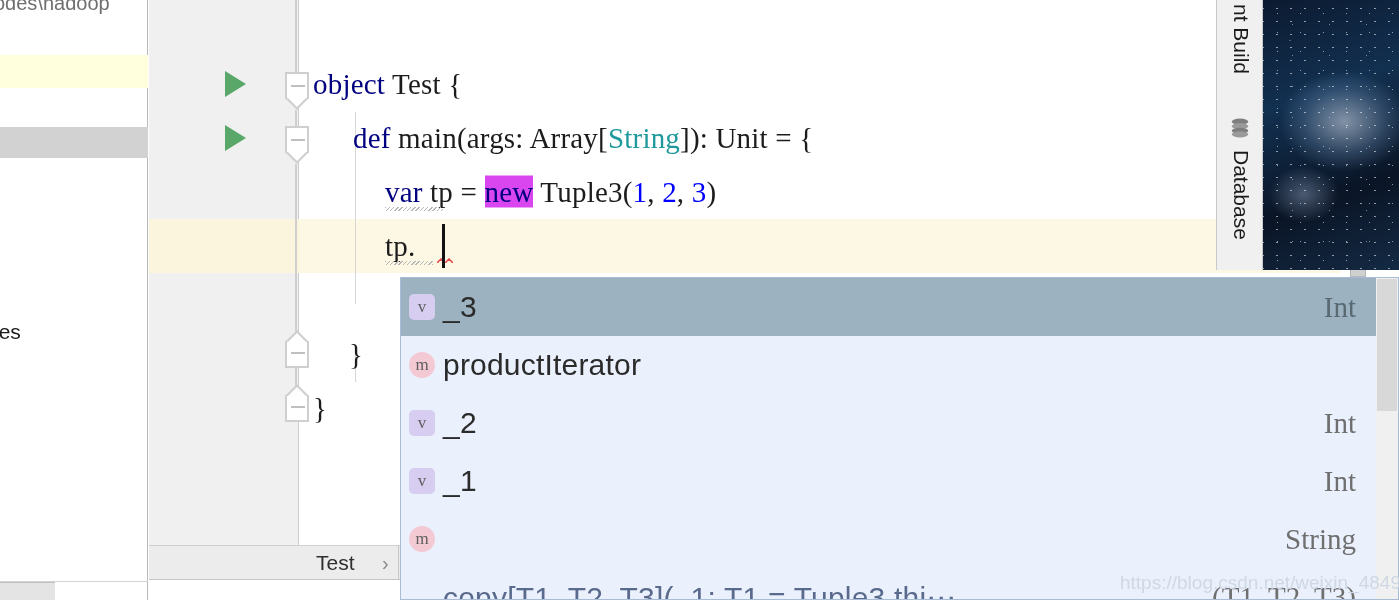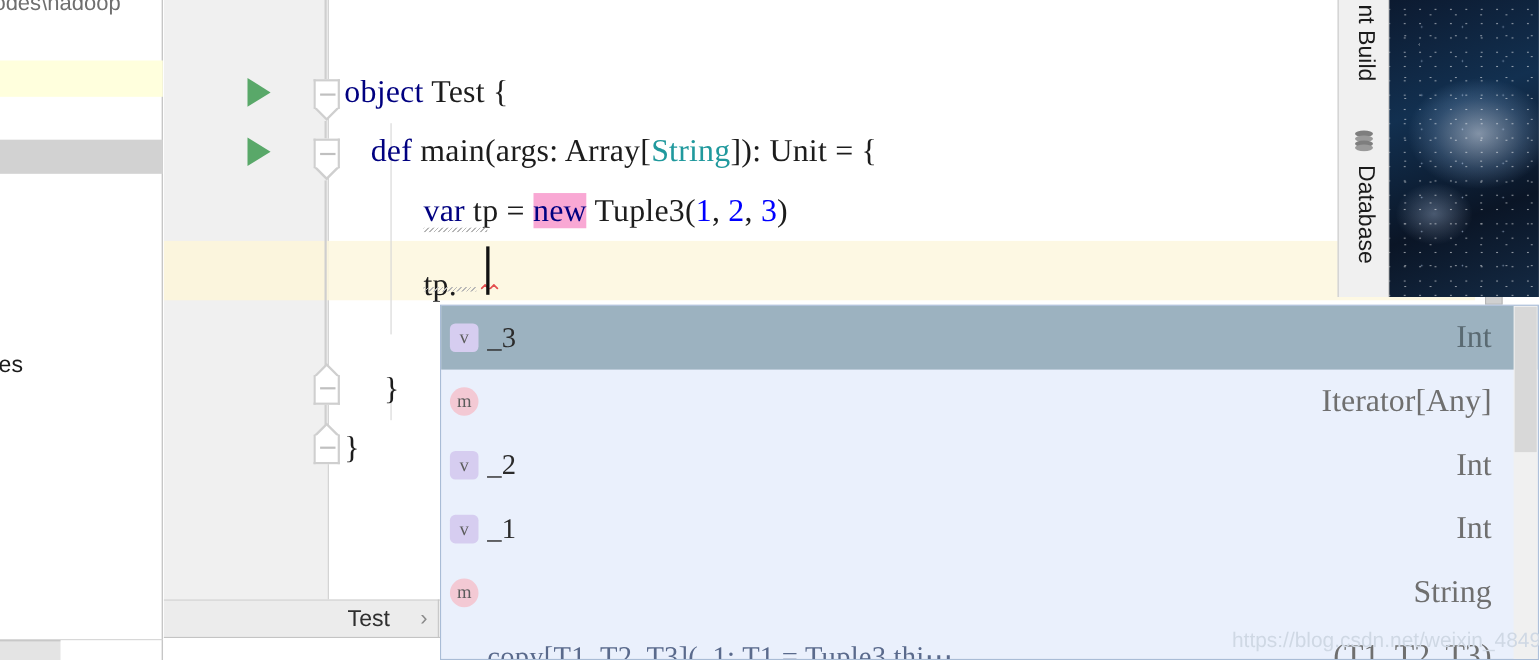--- a/index.html
+++ b/index.html
@@ -132,21 +132,21 @@
   .code {
     position: absolute; top: 50%; transform: translateY(-50%);
     font-family: "Liberation Serif", serif;
     font-size: 29px; white-space: pre; color: #1c1c1c;
     letter-spacing: 0.2px;
   }
   .kw { color: #000080; font-weight: normal; }
   .type-c { color: #20999d; }
   .num { color: #0000ff; }
   .plain { color: #1c1c1c; }
-  .hl-new { background: #f9a8d4; text-align: right; }
+  .hl-new { background: #d946ef; text-align: right; }
 
   .indent-guide {
     position: absolute; width: 1px; background: #d6d6d6;
   }
 
   .squiggle {
     position: absolute; height: 4px;
     background-image: repeating-linear-gradient(135deg,
       #b7b7b7 0px, #b7b7b7 1px, transparent 1px, transparent 3px);
   }
@@ -262,22 +262,22 @@
     position: absolute; left: 8px; top: 50%; transform: translateY(-50%);
     width: 26px; height: 26px;
     display: flex; align-items: center; justify-content: center;
     font-family: "Liberation Serif", serif;
     font-size: 17px; color: #5d5d5d;
   }
   .cm-icon.v { background: #d6cdf0; border-radius: 5px; }
   .cm-icon.m { background: #f3c9d4; border-radius: 50%; }
   .cm-label {
     position: absolute; left: 42px; top: 50%; transform: translateY(-50%);
-    font-family: Liberation Serif, serif;
-    font-size: 26px; color: #2b2b2b; white-space: nowrap;
+    font-family: Liberation Sans, sans-serif;
+    font-size: 30px; color: #2b2b2b; white-space: nowrap;
     letter-spacing: 0.2px;
   }
   .cm-type {
     position: absolute; right: 44px; top: 50%; transform: translateY(-50%);
     font-family: "Liberation Serif", serif;
     font-size: 29px; color: #6f6f6f; white-space: nowrap;
   }
   .cm-row.selected .cm-type { color: #5a6a72; }
   .cm-row.partial .cm-label { color: #5a6a8c; }
 
@@ -348,25 +348,25 @@
     <div class="fold-line" style="top:368px; height:27px;"></div>
     <div class="fold-close" style="top:395px;">
       <span class="fold-dash"></span>
     </div>
 
     <div class="indent-guide" style="left:206px; top:112px; height:192px;"></div>
     <div class="indent-guide" style="left:206px; top:354px; height:28px;"></div>
 
     <div class="code" style="left:164px; top:84px;"><span class="kw">object</span><span class="plain"> </span><span class="plain">Test</span><span class="plain"> {</span></div>
 
-    <div class="code" style="left:188px; top:138px;"><span class="kw">def</span><span class="plain"> main(args: </span><span class="plain">Array[</span><span class="type-c">String</span><span class="plain">]): Unit = {</span></div>
+    <div class="code" style="left:204px; top:138px;"><span class="kw">def</span><span class="plain"> main(args: </span><span class="plain">Array[</span><span class="type-c">String</span><span class="plain">]): Unit = {</span></div>
 
     <div class="code" style="left:236px; top:192px;"><span class="kw">var</span><span class="plain"> tp = </span><span class="kw hl-new">new</span><span class="plain"> Tuple3(</span><span class="num">1</span><span class="plain">, </span><span class="num">2</span><span class="plain">, </span><span class="num">3</span><span class="plain">)</span></div>
 
-    <div class="code" style="left:236px; top:260px;"><span class="plain">tp.</span></div>
+    <div class="code" style="left:236px; top:246px;"><span class="plain">tp.</span></div>
 
     <div class="code" style="left:200px; top:354px;"><span class="plain">}</span></div>
     <div class="code" style="left:164px; top:408px;"><span class="plain">}</span></div>
 
     <div class="squiggle" style="left:236px; top:207px; width:58px;"></div>
     <div class="squiggle" style="left:236px; top:261px; width:48px;"></div>
     <div class="squiggle-red" style="left:288px; top:258px;">
       <svg width="18" height="6" viewBox="0 0 18 6">
           <path d="M0 5 L4 1 L8 5 L12 1 L16 5" stroke="#e34f4f" stroke-width="1.6" fill="none"></path>
         </svg>
@@ -408,21 +408,21 @@
   <div class="popup">
 
     <div class="cm-row selected">
       <span class="cm-icon v">v</span>
       <span class="cm-label">_3</span>
       <span class="cm-type">Int</span>
     </div>
 
     <div class="cm-row">
       <span class="cm-icon m">m</span>
-      <span class="cm-type">Iterator[Any]</span>
+      <span class="cm-label">productIterator</span>
     </div>
 
     <div class="cm-row">
       <span class="cm-icon v">v</span>
       <span class="cm-label">_2</span>
       <span class="cm-type">Int</span>
     </div>
 
     <div class="cm-row">
       <span class="cm-icon v">v</span>

